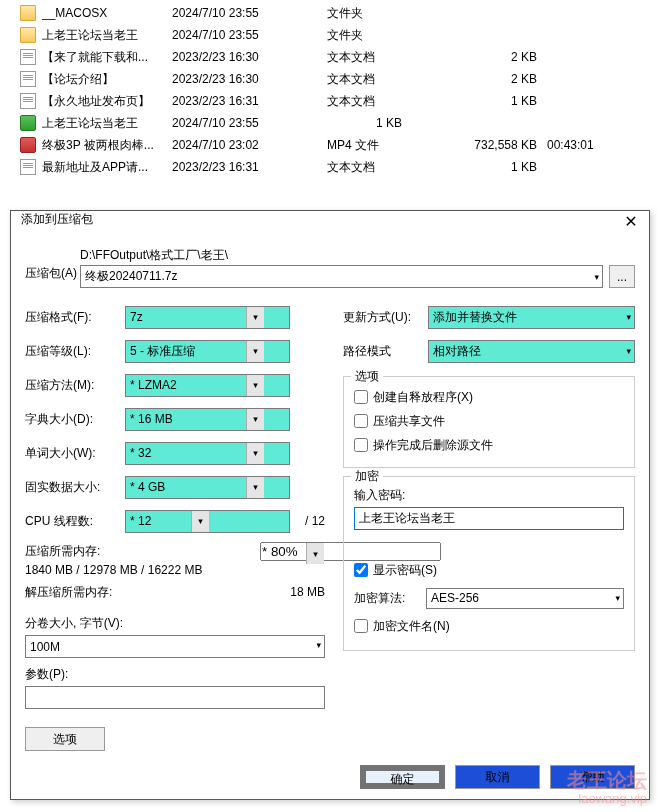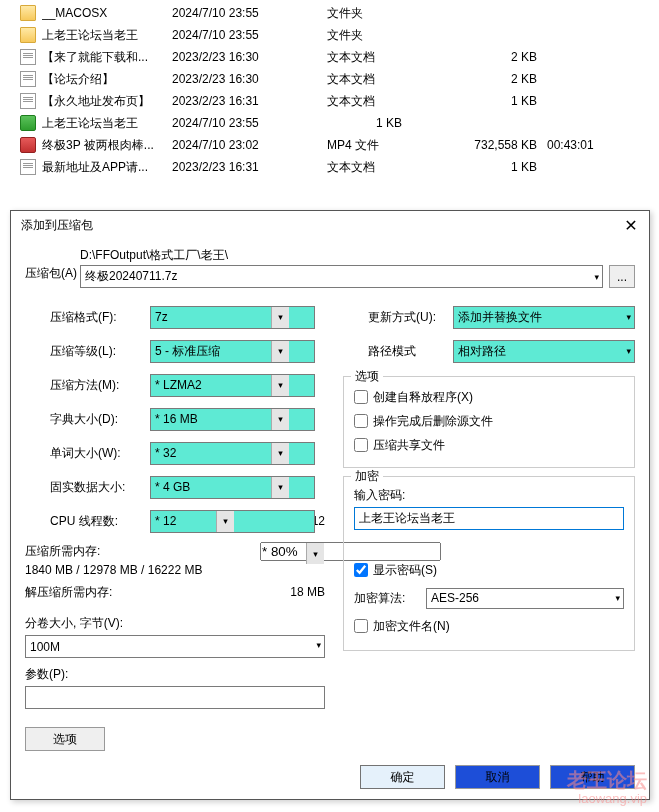--- a/index.html
+++ b/index.html
@@ -14,37 +14,37 @@
 .file-row .size { width: 85px; text-align: right; padding-right: 10px; }
 .file-row .duration { width: 80px; }
 
 .ico-folder { background: linear-gradient(#ffe9a6, #f7c95c); border: 1px solid #d8a93a; border-radius: 1px; }
 .ico-file { background: #fff; border: 1px solid #999; position: relative; }
 .ico-file::before { content:""; position:absolute; top:3px; left:2px; right:2px; height:1px; background:#999; box-shadow:0 2px 0 #999, 0 4px 0 #999; }
 .ico-green { background: linear-gradient(#5bc25b,#2e9e2e); border: 1px solid #1d7d1d; border-radius: 2px; }
 .ico-red { background: linear-gradient(#e65a5a,#c23030); border: 1px solid #932020; border-radius: 2px; }
 
 .dialog { position: absolute; left: 10px; top: 210px; width: 640px; height: 590px; background: #fff; border: 1px solid #555; box-shadow: 2px 2px 6px rgba(0,0,0,0.2); }
-.dlg-title { display: flex; align-items: center; justify-content: space-between; height: 28px; padding: 0 8px 0 10px; font-size: 12px; }
+.dlg-title { display: flex; align-items: flex-start; justify-content: space-between; height: 28px; padding: 0 8px 0 10px; font-size: 12px; }
 .dlg-title .close { width: 20px; height: 20px; display:flex; align-items:center; justify-content:center; font-size: 16px; font-family: Arial; }
 .dlg-body { padding: 8px 14px 10px 14px; }
 
 .path-row { display: flex; align-items: flex-end; margin-bottom: 12px; }
 .path-row .lbl { width: 55px; padding-bottom: 6px; }
 .path-row .path-block { flex: 1; }
 .path-row .path-top { font-size: 12px; margin-bottom: 1px; }
 .path-row .sel { width: 100%; height: 23px; border: 1px solid #7a7a7a; padding: 0 4px; font-size: 12px; background: #fff; }
 .path-row .browse { width: 26px; height: 23px; border: 1px solid #999; background: #efefef; margin-left: 6px; display:flex; align-items:center; justify-content:center; }
 
 .cols { display: flex; gap: 18px; }
 .col-left { width: 300px; }
 .col-right { flex: 1; }
 
 .form-row { display: flex; align-items: center; height: 34px; }
-.form-row .lbl { width: 100px; margin-left: 25px; }
+.form-row .lbl { width: 100px; }
 .form-row .sel, .form-row .inp { flex: 1; height: 23px; border: 1px solid #7a7a7a; background: #5eead4; padding: 0 4px; font-size: 12px; }
 .form-row .extra { margin-left: 6px; }
 .sel-wrap { position: relative; flex: 1; max-width: 140px; }
 .sel-wrap.narrow { max-width: 85px; margin-left: auto; padding-left: 20px; }
 .sel-arrow { position: absolute; right: 1px; top: 1px; width: 18px; height: 21px; background: #e5e5e5; border-left: 1px solid #aaa; display:flex; align-items:center; justify-content:center; font-size: 9px; pointer-events: none; }
 
 .mem-block { margin-top: 4px; }
 .mem-block .mem-title { display: flex; align-items: center; }
 .mem-block .mem-title .lbl { flex: 1; }
 .mem-block .mem-val { margin-top: 2px; }
@@ -68,21 +68,21 @@
 
 .pwd-label { margin-top: 2px; }
 .pwd-input { width: 100%; height: 23px; border: 1px solid #0078d7; padding: 0 4px; font-size: 12px; margin-top: 3px; margin-bottom: 28px; }
 
 .enc-row { display: flex; align-items: center; height: 24px; }
 .enc-row .lbl { width: 72px; }
 .enc-row .sel { flex: 1; height: 21px; border: 1px solid #7a7a7a; font-size: 12px; padding: 0 4px; }
 
 .dlg-buttons { position: absolute; bottom: 10px; right: 14px; display: flex; gap: 10px; }
 .dlg-buttons .btn { width: 85px; height: 24px; border: 1px solid #999; background: #1d4ed8; font-size: 12px; }
-.dlg-buttons .btn.primary { border: 1px solid #737373; background: #e5f1fb; }
+.dlg-buttons .btn.primary { border: 6px solid #737373; background: #e5f1fb; }
 
 .watermark { position: absolute; right: 12px; bottom: 6px; font-size: 20px; font-weight: bold; color: #f98a8a; opacity: 0.55; text-align: right; pointer-events: none; }
 .watermark .small { font-size: 13px; font-weight: normal; display:block; margin-top:-3px; }
 .sel-simple { position: relative; display:inline-block; }
 .sel-simple .arrow { position: absolute; right: 4px; top: 50%; transform: translateY(-50%); font-size: 9px; pointer-events: none; }
 </style>
 </head>
 <body>
 
 <div class="file-list" id="file-list">
@@ -241,25 +241,25 @@
         </div>
 
         <div class="group">
           <span class="group-title">选项</span>
           <div class="chk-row">
               <input type="checkbox" style="">
               <span>创建自释放程序(X)</span>
             </div>
           <div class="chk-row">
               <input type="checkbox" style="">
+              <span>压缩共享文件</span>
+            </div>
+          <div class="chk-row">
+              <input type="checkbox" style="">
               <span>操作完成后删除源文件</span>
-            </div>
-          <div class="chk-row">
-              <input type="checkbox" style="">
-              <span>压缩共享文件</span>
             </div>
         </div>
 
         <div class="group" style="padding-bottom:12px">
           <span class="group-title">加密</span>
           <div class="pwd-label">输入密码:</div>
           <input class="pwd-input" value="上老王论坛当老王" style="">
           <div class="chk-row">
               <input type="checkbox" checked="" style="">
               <span>显示密码(S)</span>

